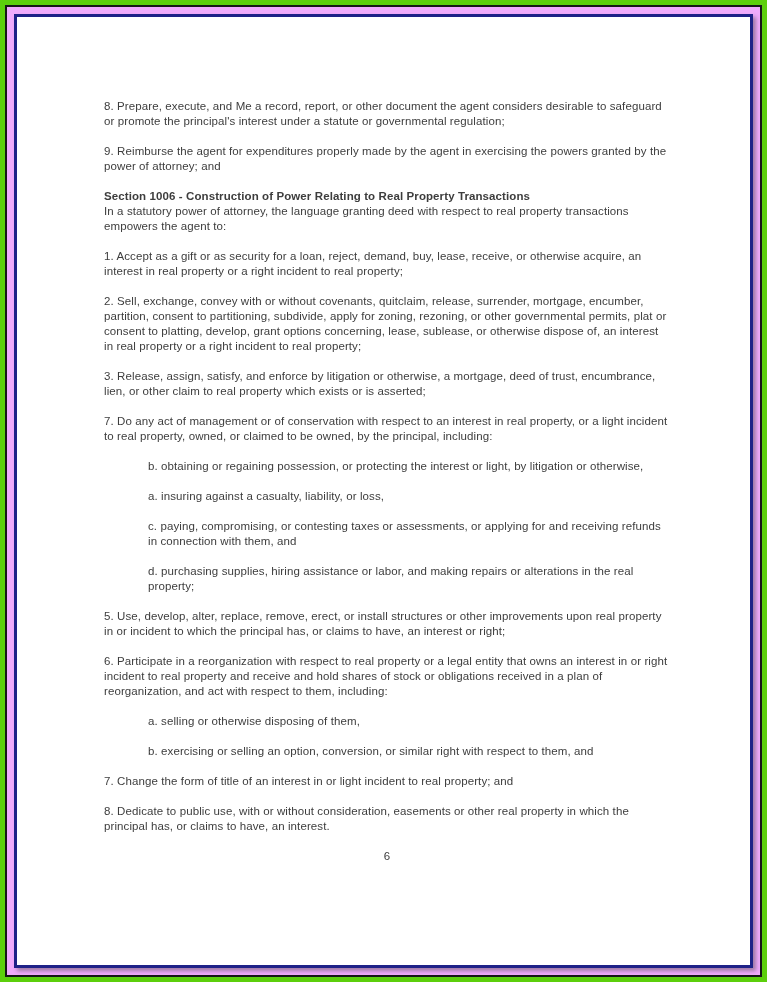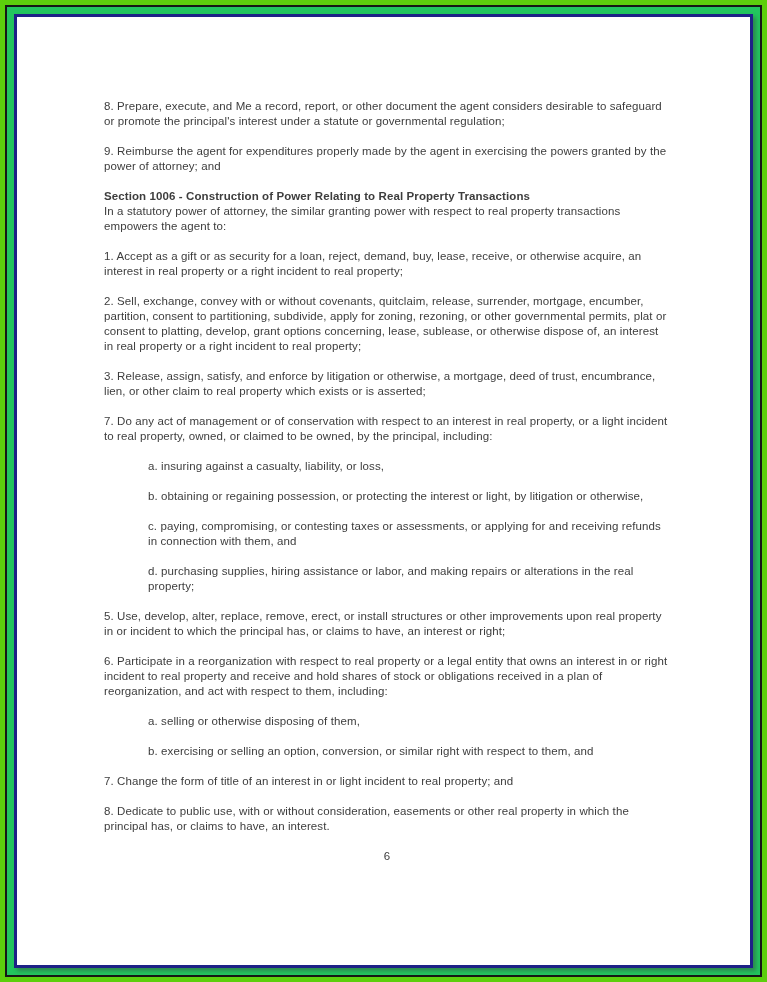--- a/index.html
+++ b/index.html
@@ -1,20 +1,20 @@
 <!DOCTYPE html>
 <html><head>
 <meta charset="utf-8">
 <style>
   html, body { margin: 0; padding: 0; background: #fff; }
   .screen {
     position: relative;
     width: 767px;
     height: 982px;
-    background: #22c55e;
+    background: #f0abfc;
     font-family: "Liberation Sans", sans-serif;
     overflow: hidden;
   }
   .green-frame {
     position: absolute;
     inset: 0;
     border: 5px solid #5ccf0c;
     box-shadow: inset 0 0 0 2px #161616;
     box-sizing: border-box;
   }
@@ -52,27 +52,27 @@
 <body>
 
 <div class="screen">
   <div class="green-frame"></div>
   <div class="page-box"></div>
 
   <div class="content">
     <p class="para">8. Prepare, execute, and Me a record, report, or other document the agent considers desirable to safeguard or promote the principal's interest under a statute or governmental regulation;</p>
     <p class="para">9. Reimburse the agent for expenditures properly made by the agent in exercising the powers granted by the power of attorney; and</p>
     <p class="heading">Section 1006 - Construction of Power Relating to Real Property Transactions</p>
-    <p class="para">In a statutory power of attorney, the similar granting power with respect to real property transactions empowers the agent to:</p>
+    <p class="para">In a statutory power of attorney, the language granting deed with respect to real property transactions empowers the agent to:</p>
     <p class="para">1. Accept as a gift or as security for a loan, reject, demand, buy, lease, receive, or otherwise acquire, an interest in real property or a right incident to real property;</p>
     <p class="para">2. Sell, exchange, convey with or without covenants, quitclaim, release, surrender, mortgage, encumber, partition, consent to partitioning, subdivide, apply for zoning, rezoning, or other governmental permits, plat or consent to platting, develop, grant options concerning, lease, sublease, or otherwise dispose of, an interest in real property or a right incident to real property;</p>
     <p class="para">3. Release, assign, satisfy, and enforce by litigation or otherwise, a mortgage, deed of trust, encumbrance, lien, or other claim to real property which exists or is asserted;</p>
     <p class="para">7. Do any act of management or of conservation with respect to an interest in real property, or a light incident to real property, owned, or claimed to be owned, by the principal, including:</p>
+    <p class="sub">b. obtaining or regaining possession, or protecting the interest or light, by litigation or otherwise,</p>
     <p class="sub">a. insuring against a casualty, liability, or loss,</p>
-    <p class="sub">b. obtaining or regaining possession, or protecting the interest or light, by litigation or otherwise,</p>
     <p class="sub">c. paying, compromising, or contesting taxes or assessments, or applying for and receiving refunds in connection with them, and</p>
     <p class="sub">d. purchasing supplies, hiring assistance or labor, and making repairs or alterations in the real property;</p>
     <p class="para">5. Use, develop, alter, replace, remove, erect, or install structures or other improvements upon real property in or incident to which the principal has, or claims to have, an interest or right;</p>
     <p class="para">6. Participate in a reorganization with respect to real property or a legal entity that owns an interest in or right incident to real property and receive and hold shares of stock or obligations received in a plan of reorganization, and act with respect to them, including:</p>
     <p class="sub">a. selling or otherwise disposing of them,</p>
     <p class="sub">b. exercising or selling an option, conversion, or similar right with respect to them, and</p>
     <p class="para">7. Change the form of title of an interest in or light incident to real property; and</p>
     <p class="para">8. Dedicate to public use, with or without consideration, easements or other real property in which the principal has, or claims to have, an interest.</p>
     <p class="para page-num">6</p>
   </div>

